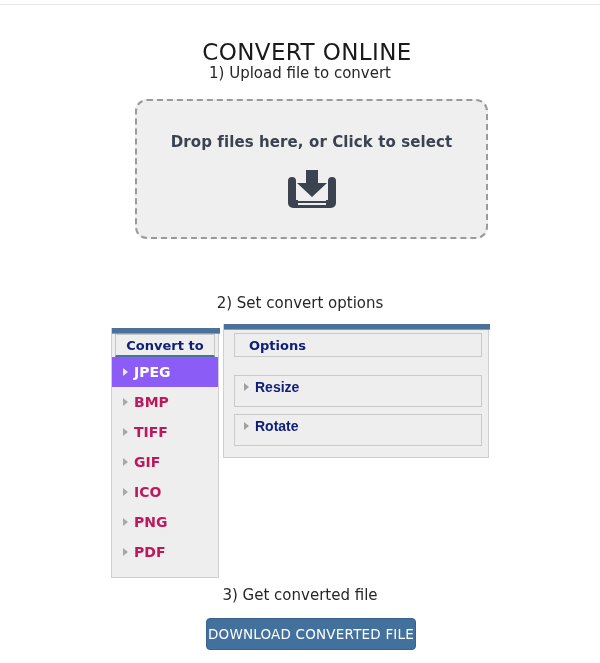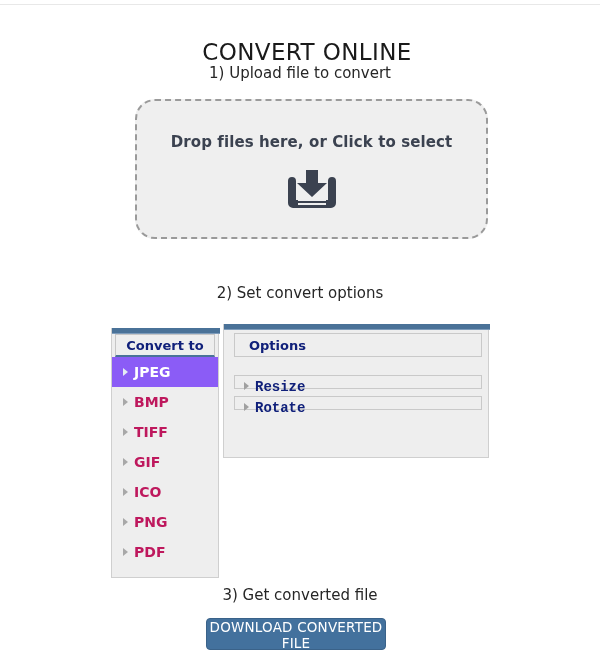--- a/index.html
+++ b/index.html
@@ -43,32 +43,32 @@
   .step-caption {
     position: absolute;
     left: 0;
     width: 600px;
     text-align: center;
     font-size: 15px;
     color: #262626;
     font-family: "DejaVu Sans", sans-serif;
   }
   .step1 { top: 64px; }
-  .step2 { top: 284px; }
+  .step2 { top: 294px; }
   .step3 { top: 586px; }
 
   
   .dropzone {
     position: absolute;
     left: 135px;
     top: 99px;
     width: 353px;
     height: 140px;
     border: 2px dashed #9a9a9a;
-    border-radius: 20px;
+    border-radius: 12px;
     background: #efefef;
     display: flex;
     flex-direction: column;
     align-items: center;
     justify-content: flex-start;
     cursor: pointer;
   }
   .dropzone-text {
     margin-top: 32px;
     font-size: 15px;
@@ -188,50 +188,50 @@
     border: 1px solid #c9c9c9;
     font-size: 13px;
     font-weight: bold;
     color: #10207a;
     font-family: "DejaVu Sans", sans-serif;
   }
   .accordion {
     margin: 0 6px 0 10px;
   }
   .acc-item {
-    height: 14px;
+    height: 32px;
     line-height: 22px;
     padding-left: 9px;
     background: #eeeeee;
     border: 1px solid #c9c9c9;
     font-size: 14px;
     font-weight: bold;
     color: #10207a;
-    font-family: Liberation Mono, monospace;
+    font-family: Liberation Sans, sans-serif;
     cursor: pointer;
   }
   .acc-item + .acc-item { margin-top: 7px; }
   .acc-item:first-child { margin-top: 18px; }
   .acc-item .tri {
     display: inline-block;
     width: 0;
     height: 0;
     border-left: 5px solid #a0a0a0;
     border-top: 4px solid transparent;
     border-bottom: 4px solid transparent;
     vertical-align: 1px;
     margin-right: 6px;
   }
 
   
   .download-btn {
     position: absolute;
     left: 206px;
     top: 618px;
-    width: 180px;
+    width: 210px;
     height: 32px;
     background: #43719d;
     border: 1px solid #3c6party;
     border: 1px solid #3a6289;
     border-radius: 4px;
     color: #ffffff;
     font-size: 13.5px;
     letter-spacing: 0.2px;
     font-family: "DejaVu Sans", sans-serif;
     cursor: pointer;

